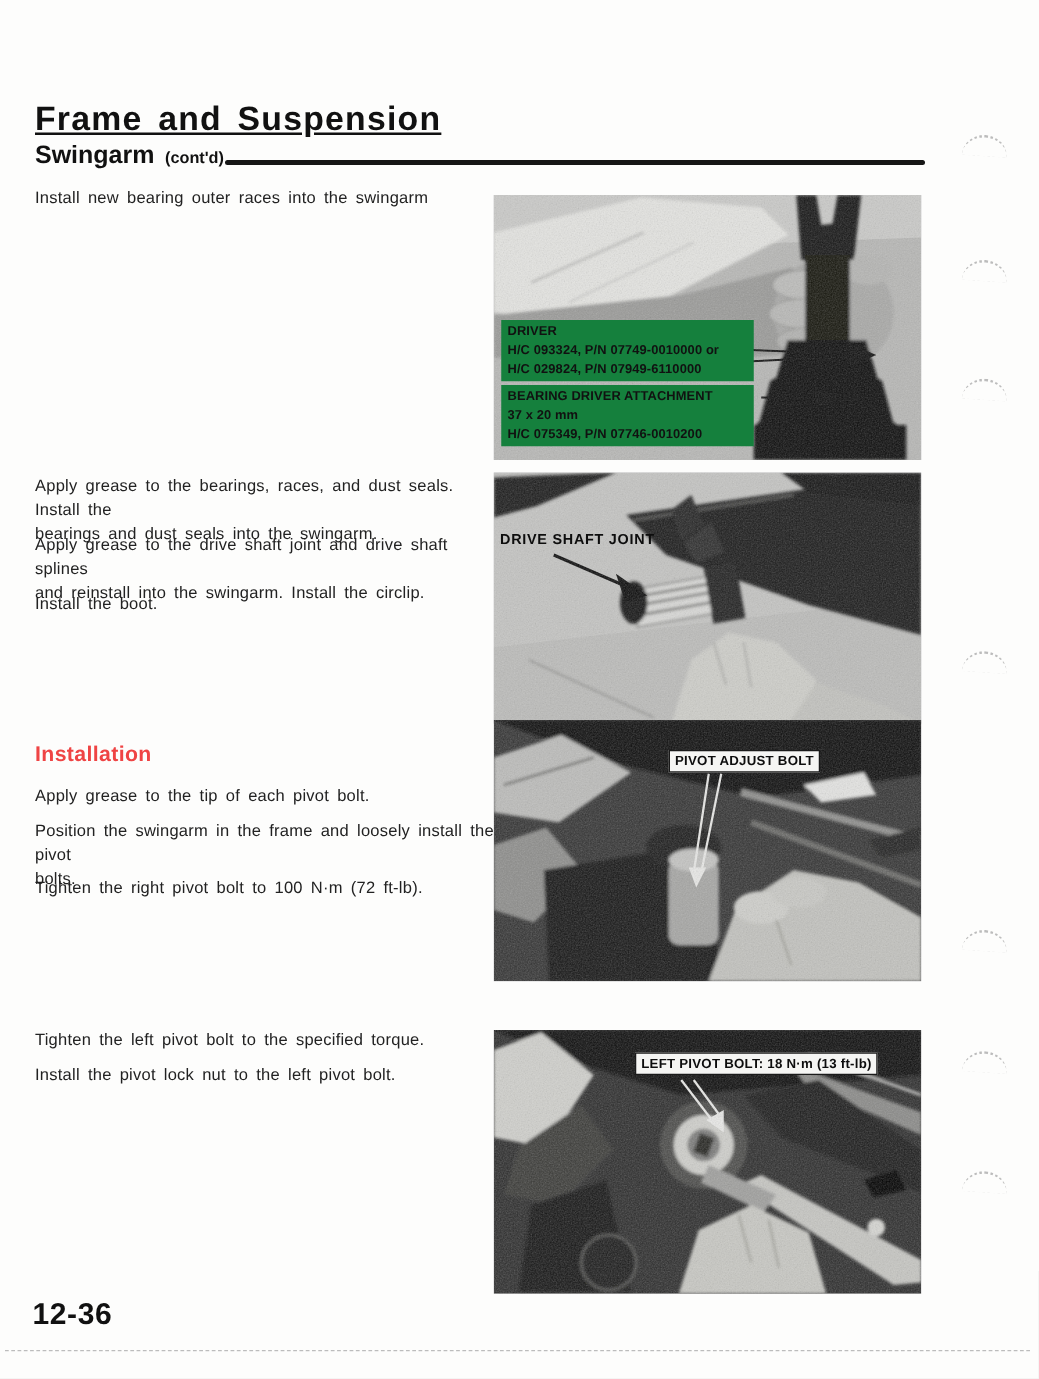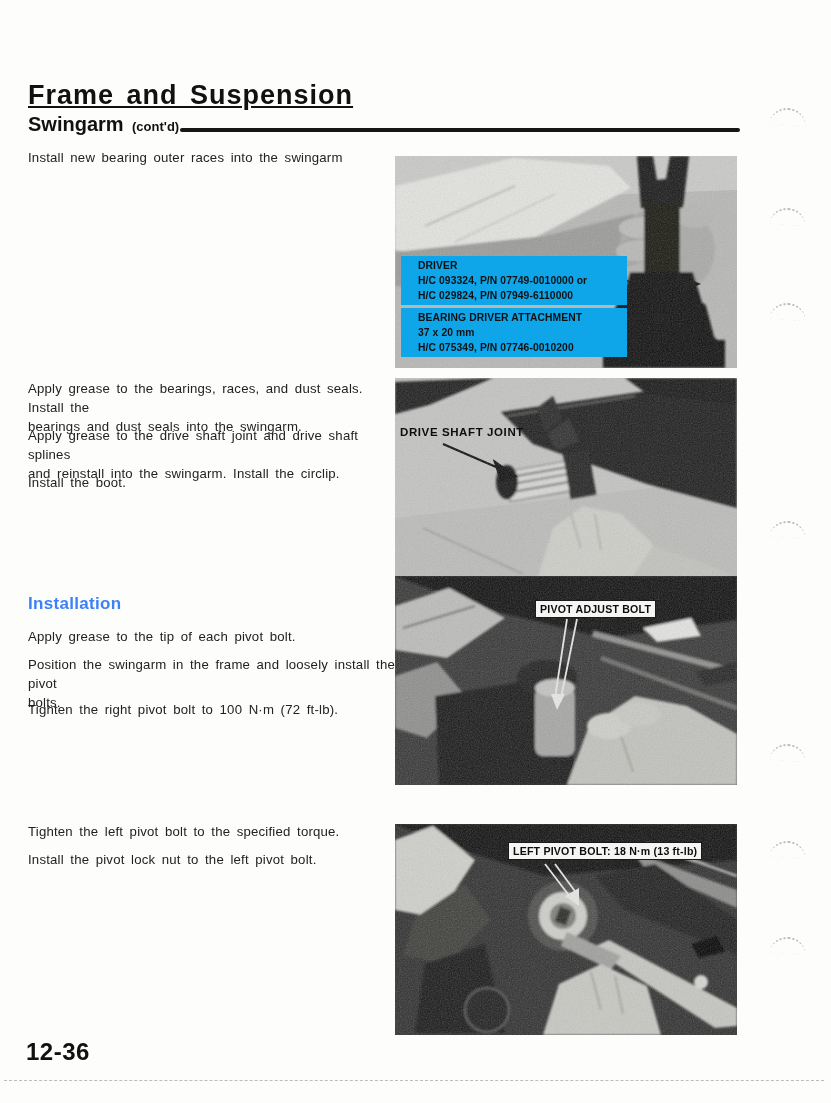--- a/index.html
+++ b/index.html
@@ -14,35 +14,35 @@
     font-size:27px;font-weight:bold;letter-spacing:1px;color:#111;
     word-spacing:4px;
     text-decoration:underline;
   }
   .sub-row{position:absolute;left:28px;top:113px;width:712px;height:24px;}
   .sub-title{font-size:20px;font-weight:bold;color:#111;display:inline;}
   .sub-suffix{font-size:13px;font-weight:bold;color:#111;display:inline;margin-left:4px;text-align:center;}
   .sub-rule{position:absolute;left:152px;top:15px;width:560px;height:3.5px;background:#161616;border-radius:2px;}
   .section-heading{
     position:absolute;left:28px;top:594px;
-    font-size:17px;font-weight:bold;color:#3b82f6;letter-spacing:.3px;
+    font-size:17px;font-weight:bold;color:#ef4444;letter-spacing:.3px;
   }
   
   .para{
     position:absolute;left:28px;width:372px;
     font-size:13.2px;line-height:19px;letter-spacing:.2px;word-spacing:2.6px;color:#222;
   }
   .para.bold{font-weight:bold;color:#161616;}
   
   .photo{position:absolute;left:395px;width:342px;overflow:hidden;background:#bdbdbd;}
   .photo svg{position:absolute;left:0;top:0;}
   .caption-box{
-    position:absolute;background:#0ea5e9;color:#111;
+    position:absolute;background:#15803d;color:#111;
     font-size:10.3px;font-weight:bold;line-height:15px;
-    padding:2px 17px;letter-spacing:.1px;white-space:nowrap;
+    padding:2px 5px;letter-spacing:.1px;white-space:nowrap;
   }
   .photo-label-dark{
     position:absolute;color:#0d0d0d;font-size:11.5px;font-weight:bold;letter-spacing:.6px;white-space:nowrap;text-align:center;
   }
   .photo-label-box{
     position:absolute;background:#f5f5f3;color:#0d0d0d;border:1px solid #1a1a1a;
     font-size:10.6px;font-weight:bold;letter-spacing:.2px;line-height:16px;
     padding:0 4px;white-space:nowrap;
   }
   

